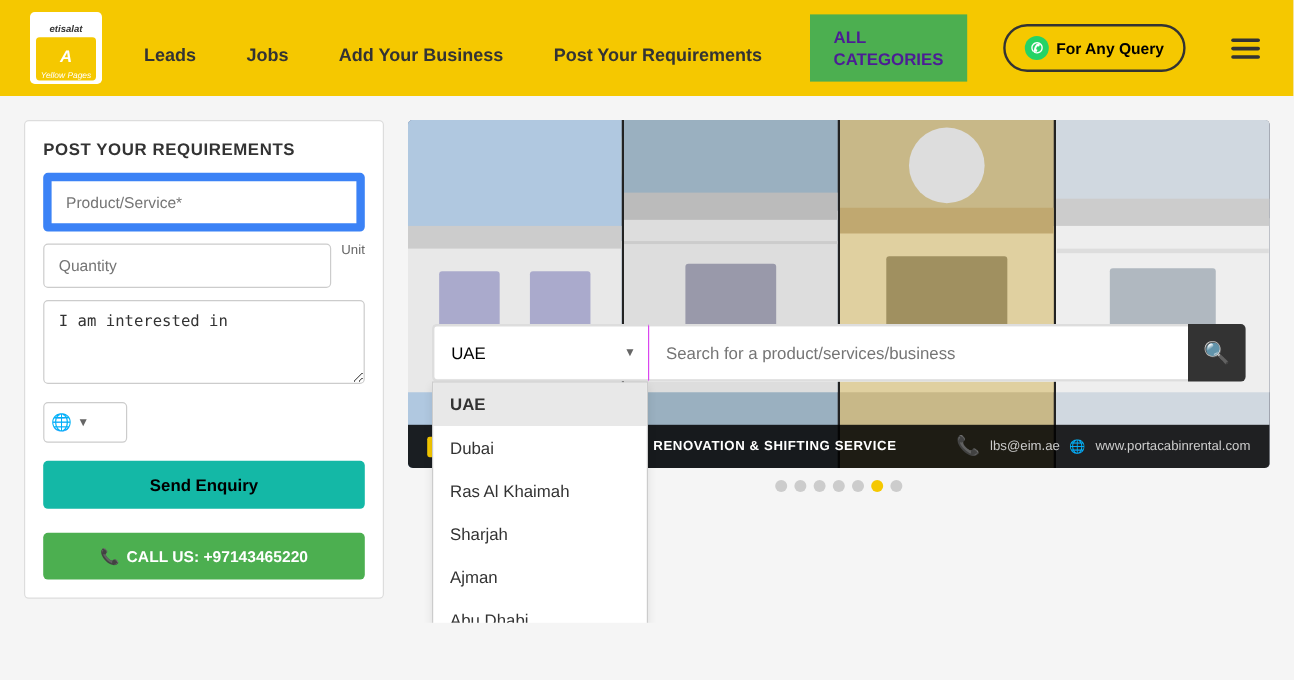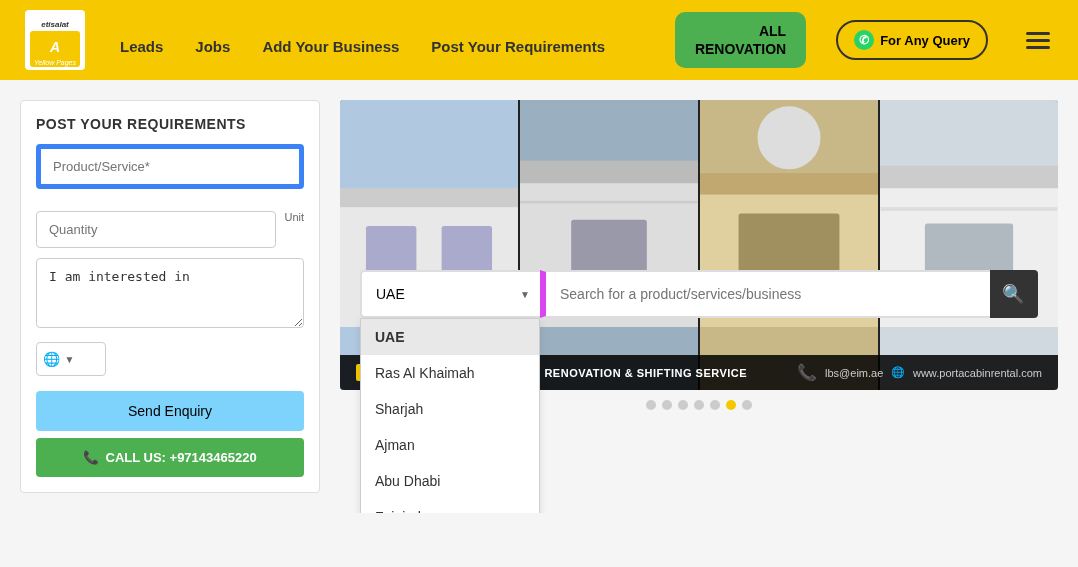--- a/index.html
+++ b/index.html
@@ -16,42 +16,42 @@
     }
     .logo {
       width: 70px;
       height: 70px;
       flex-shrink: 0;
       font-style: italic;
     }
     .nav {
       display: flex;
       align-items: center;
-      gap: 32px;
+      gap: 42px;
       flex: 1;
       margin-top: 12px;
     }
     .nav-link {
       color: #333;
       text-decoration: none;
       font-weight: bold;
       font-size: 15px;
       cursor: pointer;
     }
     .all-categories-btn {
       background: #4caf50;
-      color: #000000;
+      color: #4c1d95;
       border: none;
       padding: 10px 20px;
       font-weight: bold;
       font-size: 14px;
       cursor: pointer;
-      border-radius: 10px;
+      border-radius: 0;
       line-height: 1.3;
-      text-align: right;
+      text-align: left;
     }
     .for-any-query-btn {
       background: transparent;
       border: 2px solid #333;
       border-radius: 20px;
       padding: 8px 16px;
       display: flex;
       align-items: center;
       gap: 6px;
       cursor: pointer;
@@ -93,26 +93,26 @@
     }
     .form-title {
       font-size: 14px;
       font-weight: bold;
       color: #333;
       margin-bottom: 12px;
       letter-spacing: 0.5px;
     }
     .form-input {
       width: 100%;
-      border: 5px solid #3b82f6;
+      border: 7px solid #3b82f6;
       border-radius: 4px;
       padding: 10px 12px;
       font-size: 13px;
       color: #999;
-      margin-bottom: 22px;
+      margin-bottom: 10px;
       outline: none;
     }
     .form-row {
       display: flex;
       gap: 8px;
       margin-bottom: 10px;
     }
     .quantity-input {
       flex: 1;
       border: 1px solid #ccc;
@@ -189,29 +189,29 @@
     .mobile-input {
       flex: 1;
       border: 1px solid #ccc;
       border-radius: 4px;
       padding: 10px 12px;
       font-size: 13px;
       color: #999;
       outline: none;
     }
     .send-enquiry-btn {
-      background: #7dd3fc;
+      background: #14b8a6;
       border: none;
       border-radius: 4px;
       padding: 12px 0;
       width: 100%;
-      font-weight: normal;
+      font-weight: bold;
       font-size: 14px;
       cursor: pointer;
-      margin-bottom: 7px;
+      margin-bottom: 20px;
     }
     .call-us-btn {
       background: #4caf50;
       color: white;
       border: none;
       border-radius: 4px;
       padding: 12px 0;
       width: 100%;
       font-weight: bold;
       font-size: 13px;
@@ -262,21 +262,21 @@
       right: 10px;
       top: 50%;
       transform: translateY(-50%);
       font-size: 10px;
       color: #666;
       pointer-events: none;
     }
     .search-input {
       flex: 1;
       border: 2px solid #ddd;
-      border-left: 6px solid #d946ef;
+      border-left: 1px solid #d946ef;
       border-right: none;
       padding: 10px 14px;
       font-size: 14px;
       height: 48px;
       outline: none;
       color: #999;
     }
     .search-btn {
       background: #333;
       border: none;
@@ -445,21 +445,21 @@
 
   <nav class="nav">
     <a class="nav-link">Leads</a>
     <a class="nav-link">Jobs</a>
     <a class="nav-link">Add Your Business</a>
     <a class="nav-link">Post Your Requirements</a>
   </nav>
 
   <button class="all-categories-btn">
     <span>ALL</span><br>
-    <span>RENOVATION</span>
+    <span>CATEGORIES</span>
   </button>
 
   <button class="for-any-query-btn">
     <div class="whatsapp-icon">✆</div>
     <span>For Any Query</span>
   </button>
 
   <button class="hamburger" aria-label="Open menu">
     <div class="hamburger-line"></div>
     <div class="hamburger-line"></div>
@@ -574,20 +574,21 @@
         </select>
       </div>
       <input class="search-input" type="text" placeholder="Search for a product/services/business" style="">
       <button class="search-btn">
         <span>🔍</span>
       </button>
     </div>
 
     <div class="dropdown-overlay">
       <div class="dropdown-item selected">UAE</div>
+      <div class="dropdown-item">Dubai</div>
       <div class="dropdown-item">Ras Al Khaimah</div>
       <div class="dropdown-item">Sharjah</div>
       <div class="dropdown-item">Ajman</div>
       <div class="dropdown-item">Abu Dhabi</div>
       <div class="dropdown-item">Fujairah</div>
 
     </div>
 
     <div class="pagination-dots">
       <div class="dot"></div>

